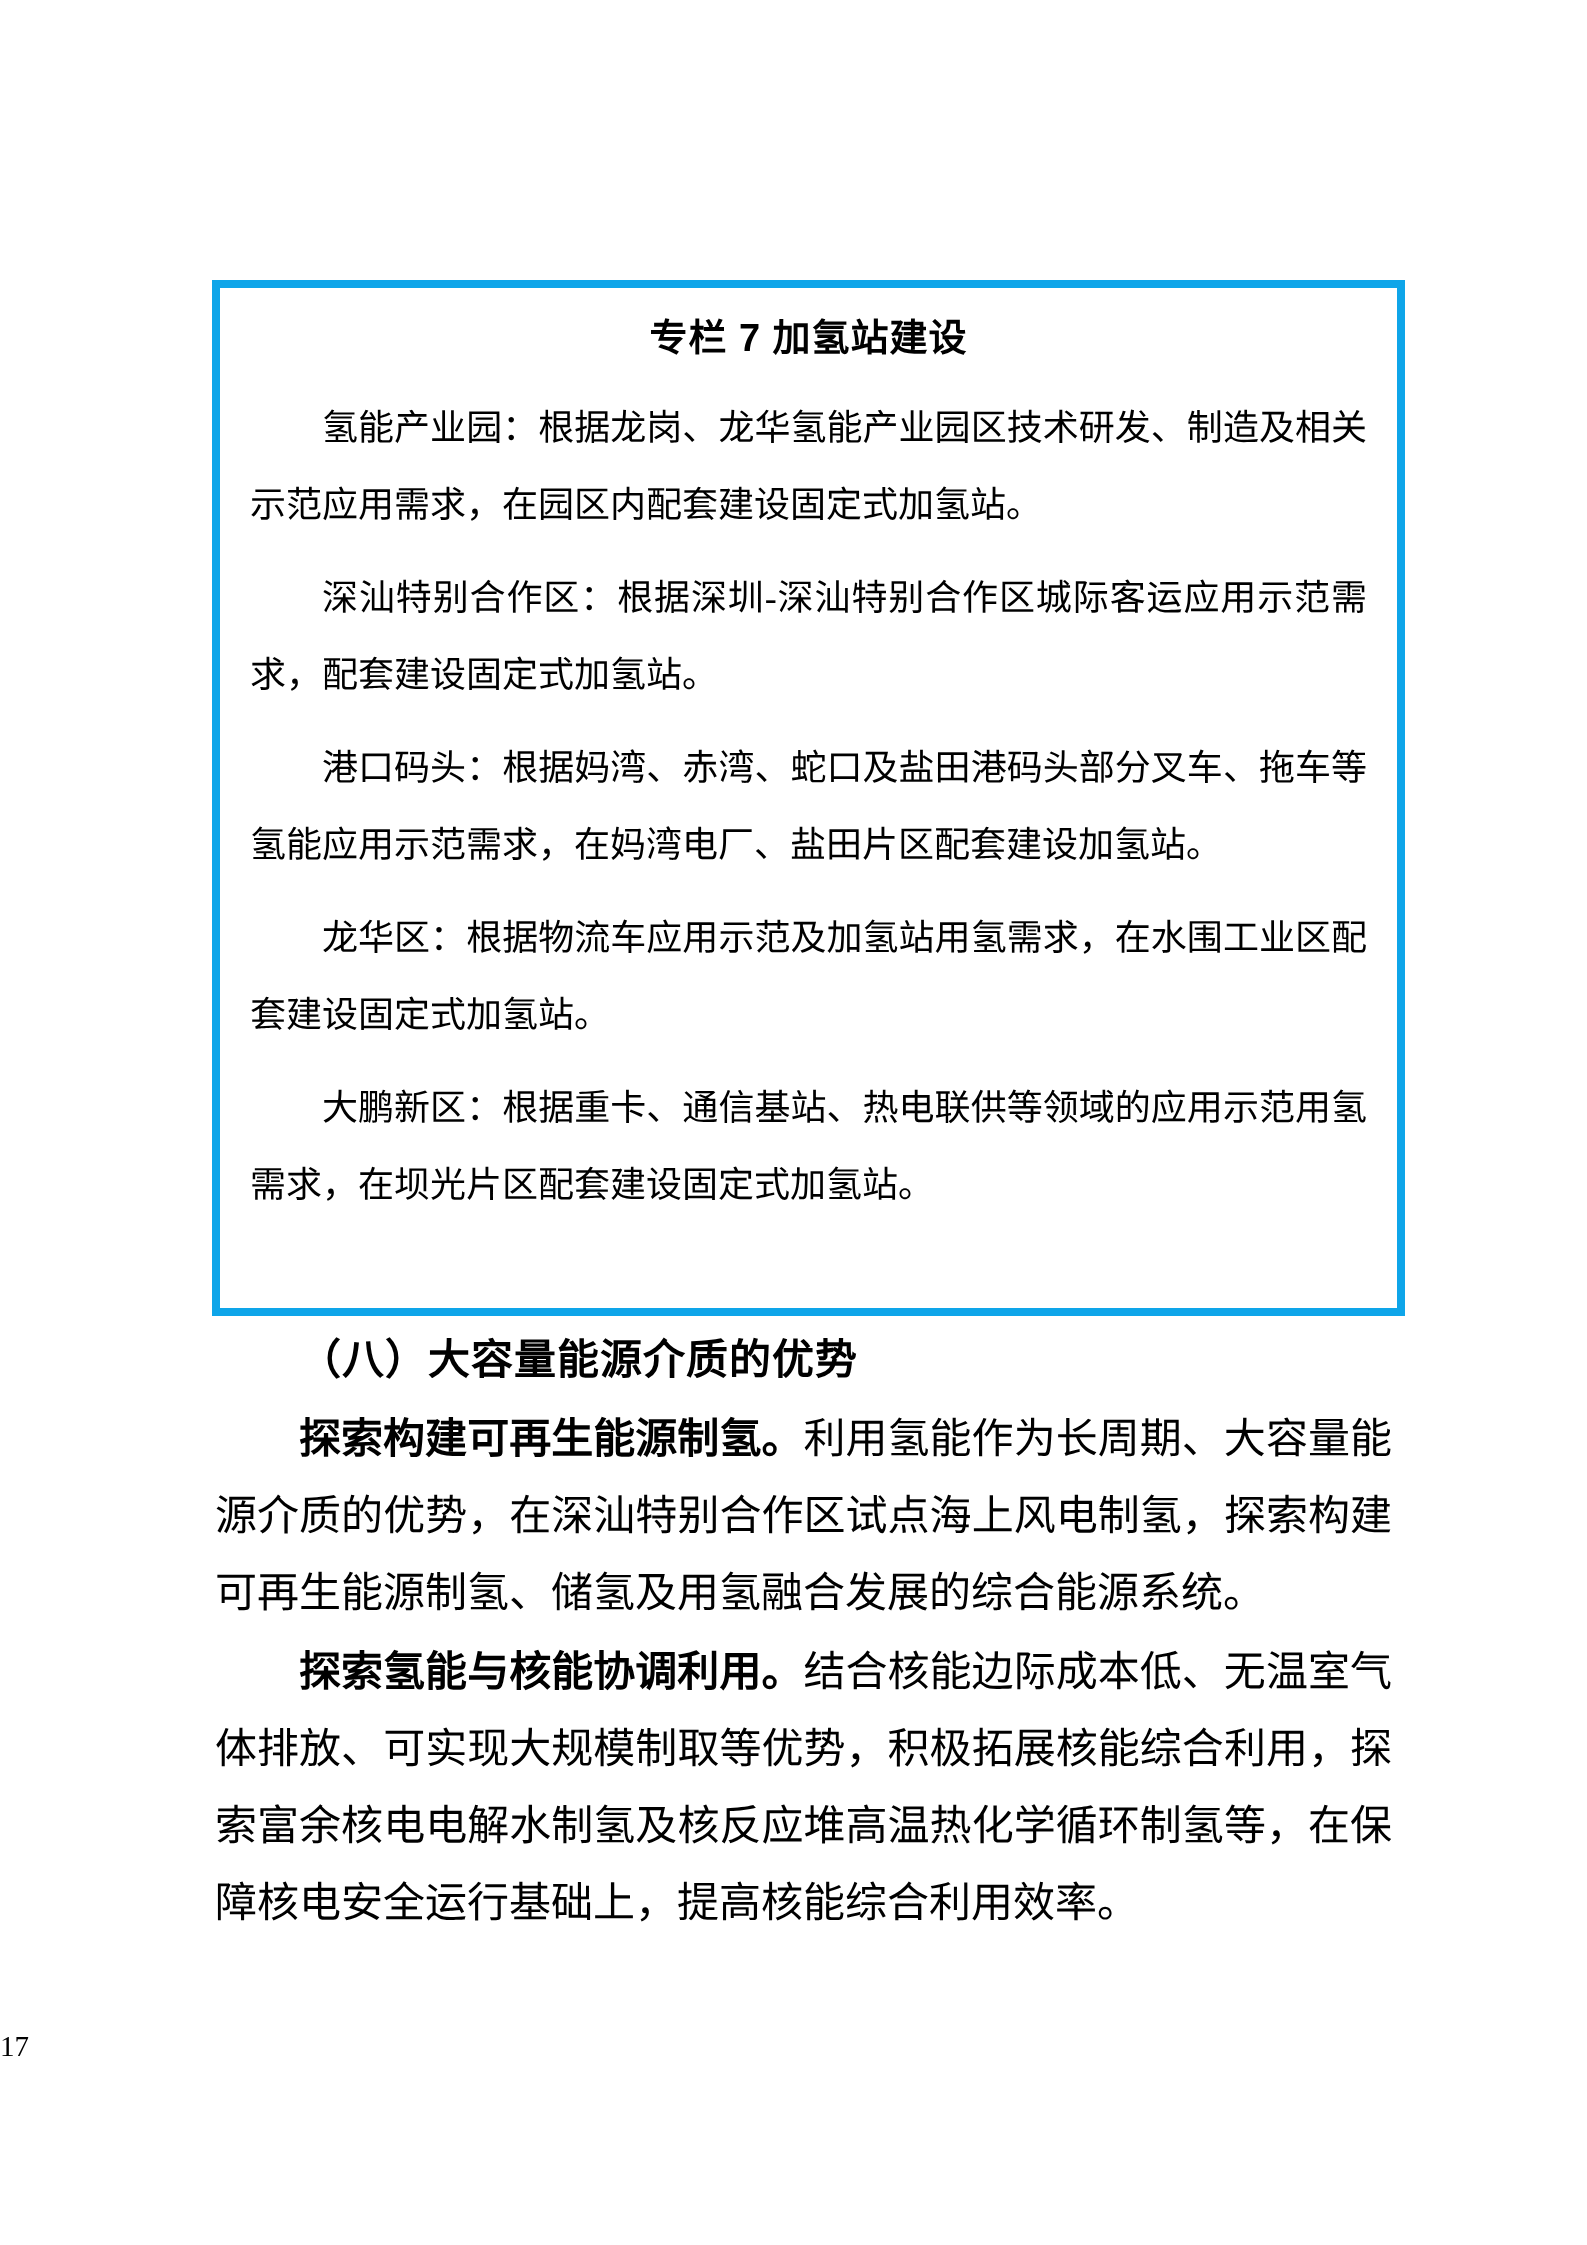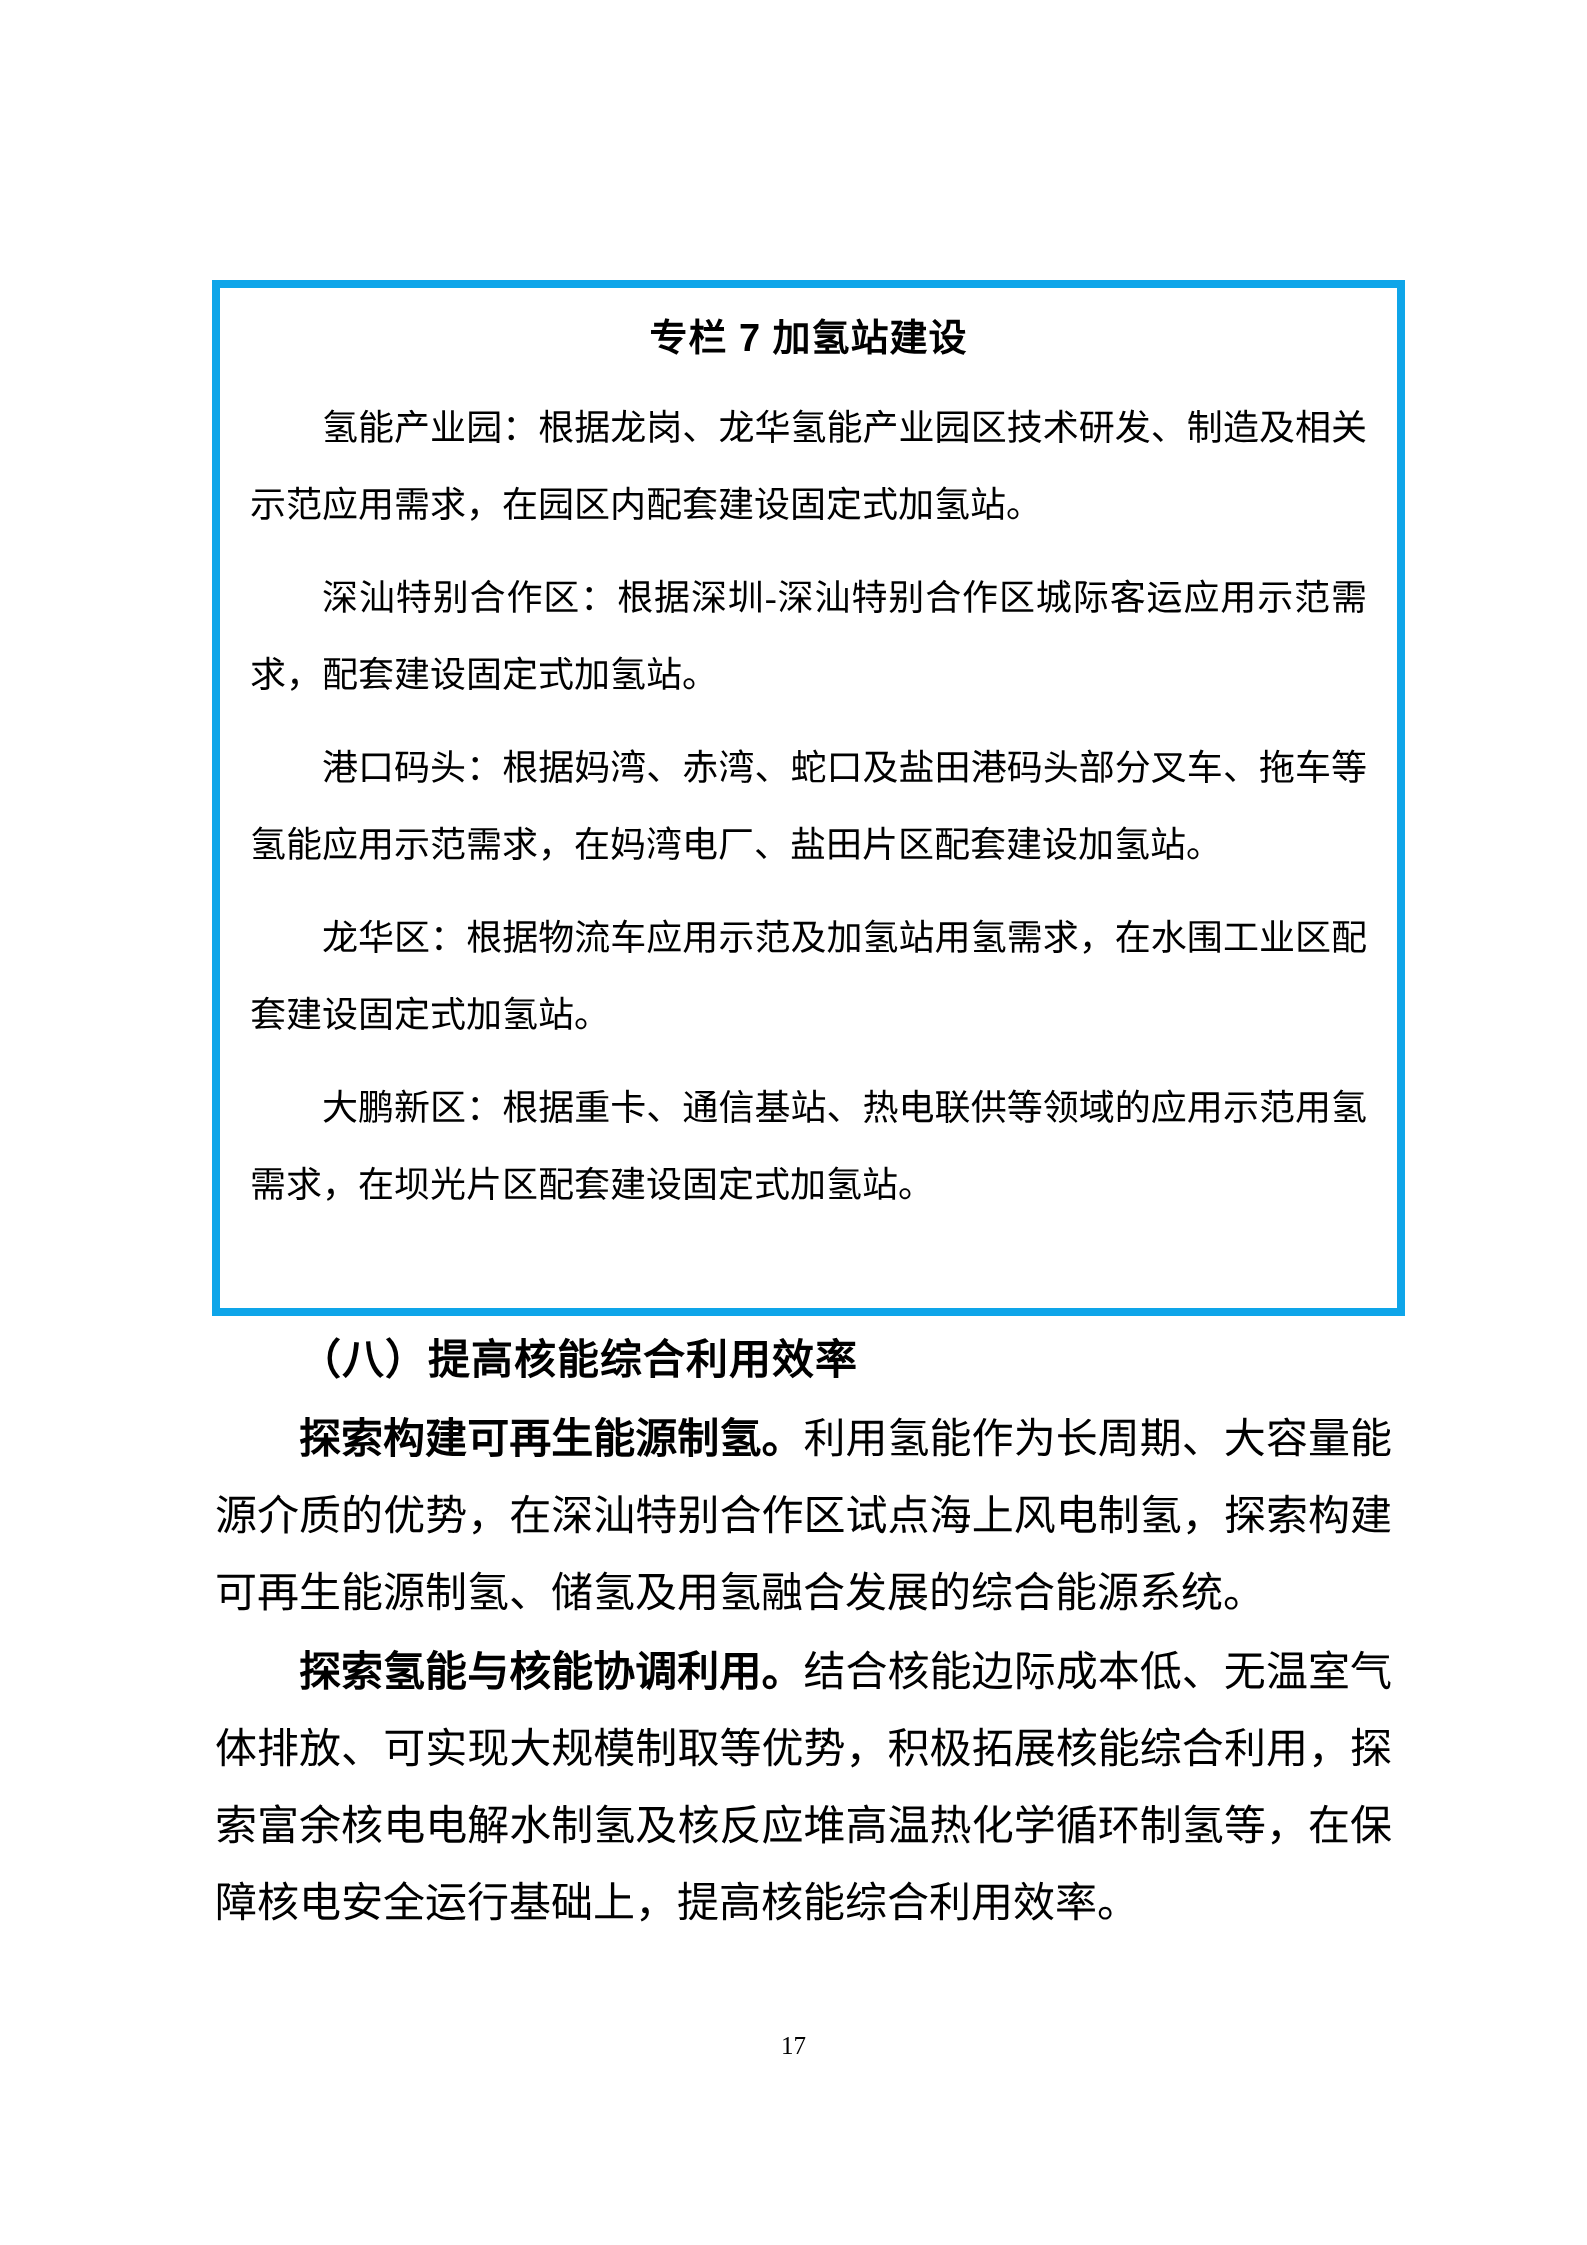--- a/index.html
+++ b/index.html
@@ -81,22 +81,21 @@
   .body-para .lead {
     font-weight: bold;
   }
 
   
   .page-number {
     position: absolute;
     top: 2028px;
     left: 0;
     width: 100%;
-    text-align: center;
-    font-size: 25px;
+    font-size: 29px;
     line-height: 36px;
     font-family: "Liberation Serif", "DejaVu Serif", serif;
   }
 </style>
 </head>
 <body>
 
 <div class="page">
 
   <div class="callout-box">
@@ -108,21 +107,21 @@
 
     <p class="box-para">港口码头：根据妈湾、赤湾、蛇口及盐田港码头部分叉车、拖车等氢能应用示范需求，在妈湾电厂、盐田片区配套建设加氢站。</p>
 
 
     <p class="box-para">龙华区：根据物流车应用示范及加氢站用氢需求，在水围工业区配套建设固定式加氢站。</p>
 
     <p class="box-para">大鹏新区：根据重卡、通信基站、热电联供等领域的应用示范用氢需求，在坝光片区配套建设固定式加氢站。</p>
   </div>
 
   <div class="section">
-    <h2 class="section-heading">（八）提高核能综合利用效率</h2>
+    <h2 class="section-heading">（八）大容量能源介质的优势</h2>
 
     <p class="body-para"><span class="lead">探索构建可再生能源制氢。</span><span>利用氢能作为长周期、大容量能源介质的优势，在深汕特别合作区试点海上风电制氢，探索构建可再生能源制氢、储氢及用氢融合发展的综合能源系统。</span></p>
 
     <p class="body-para"><span class="lead">探索氢能与核能协调利用。</span><span>结合核能边际成本低、无温室气体排放、可实现大规模制取等优势，积极拓展核能综合利用，探索富余核电电解水制氢及核反应堆高温热化学循环制氢等，在保障核电安全运行基础上，提高核能综合利用效率。</span></p>
   </div>
 
   <div class="page-number">17</div>
 
 </div>
 

